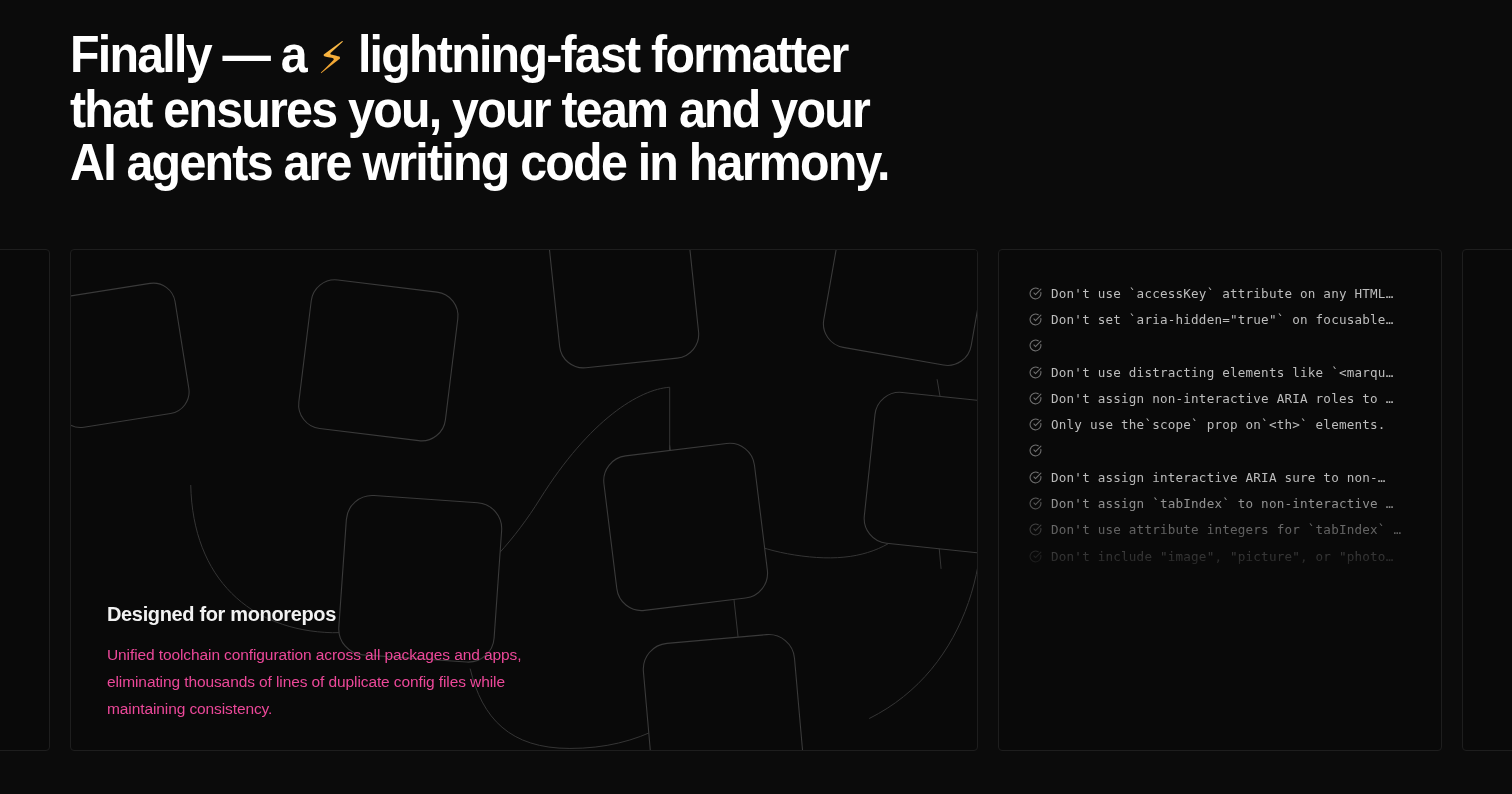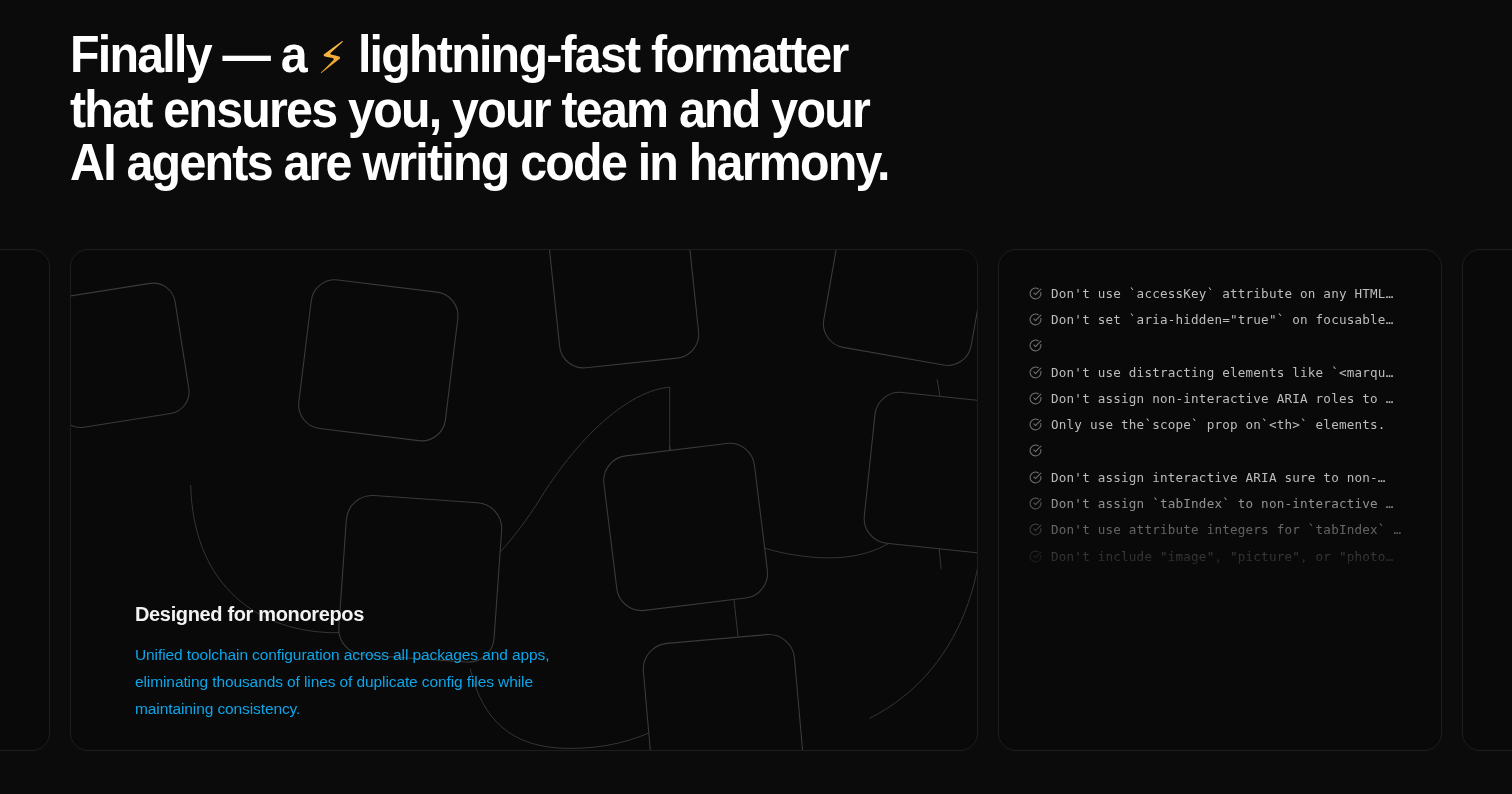--- a/index.html
+++ b/index.html
@@ -52,21 +52,21 @@
     width: 1512px;
     height: 502px;
   }
 
   .card {
     position: absolute;
     top: 0;
     height: 502px;
     background: #090909;
     border: 1px solid #1e1e1e;
-    border-radius: 18px;
+    border-radius: 4px;
     overflow: hidden;
   }
 
   
   .card--ghost-left  { left: -150px; width: 200px; }
   
   .card--monorepo    { left: 70px;  width: 908px; }
   
   .card--rules       { left: 998px; width: 444px; }
   
@@ -80,32 +80,31 @@
   }
   .graph svg { display:block; width:100%; height:100%; }
 
   
   .card-copy {
     position: absolute;
     left: 36px;
     right: 36px;
     bottom: 28px;
     z-index: 3;
-    margin-left: 28px;
   }
   .card-title {
     color: #f2f2f2;
     font-size: 20px;
     font-weight: 700;
     letter-spacing: -0.35px;
     line-height: 26px;
     margin-bottom: 14px;
   }
   .card-desc {
-    color: #0ea5e9;
+    color: #ec4899;
     font-size: 15.5px;
     line-height: 27px;
     letter-spacing: -0.1px;
     max-width: 420px;
   }
   .card--monorepo .card-desc { max-width: 440px; }
 
   
   .rules {
     position: absolute;

